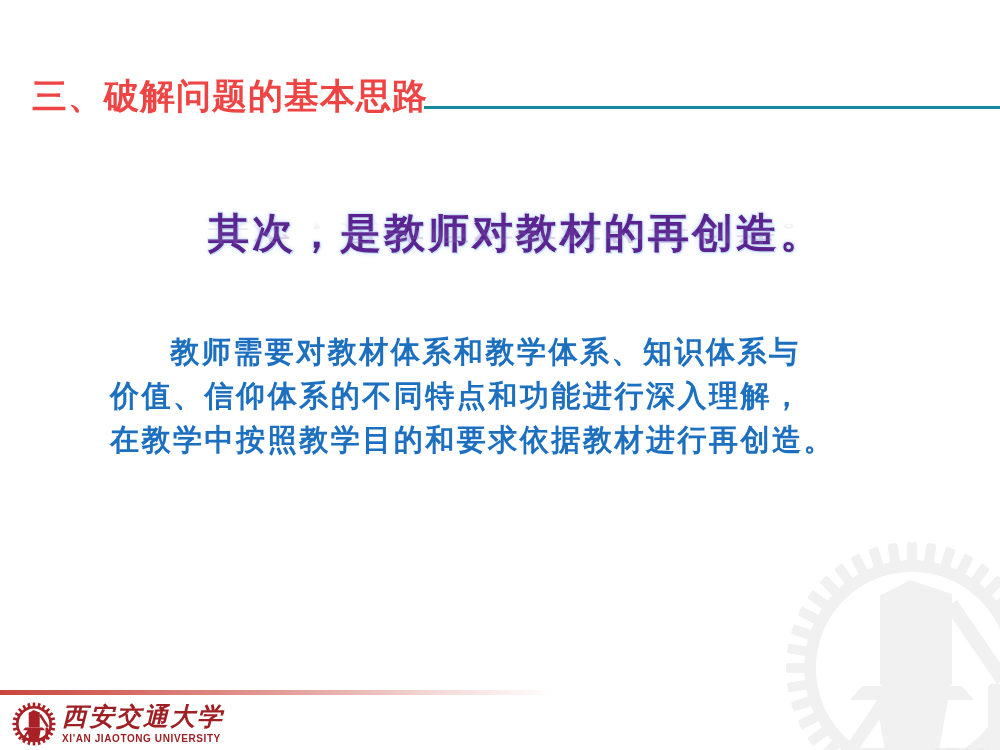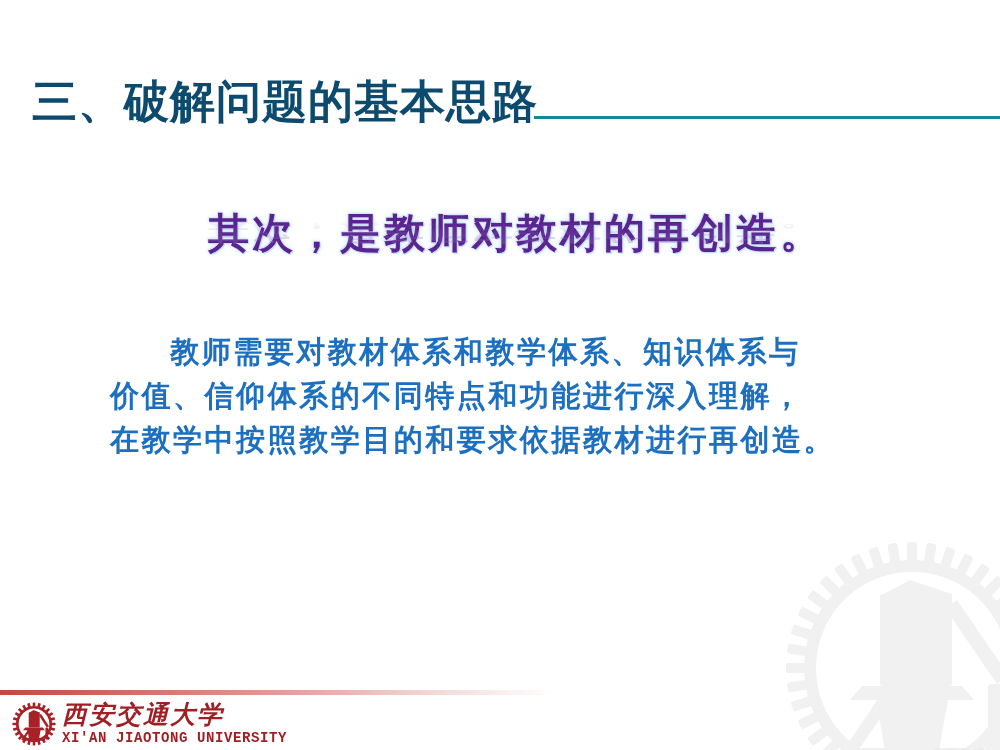--- a/index.html
+++ b/index.html
@@ -33,23 +33,23 @@
   .title-row {
     position: absolute;
     left: 32px;
     top: 78px;
     right: 0;
     display: flex;
     align-items: flex-end;
   }
   .title-text {
     font-family: "DejaVu Sans", "Liberation Sans", sans-serif;
-    font-size: 45px;
-    font-weight: bold;
-    color: #0c4a6e;
+    font-size: 35px;
+    font-weight: bold;
+    color: #ef4444;
     letter-spacing: 1px;
     line-height: 1.05;
     white-space: nowrap;
   }
   .title-rule {
     flex: 1 1 auto;
     height: 3px;
     background: #16889c;
     margin-bottom: 6px;
     margin-left: -4px;
@@ -148,22 +148,22 @@
   .logo-cn {
     font-family: "DejaVu Serif", "Liberation Serif", serif;
     font-size: 25px;
     font-weight: bold;
     font-style: italic;
     color: #9e2024;
     letter-spacing: 2px;
     line-height: 1.05;
   }
   .logo-en {
-    font-family: Liberation Mono, monospace;
-    font-size: 14px;
+    font-family: Liberation Sans, sans-serif;
+    font-size: 10px;
     font-weight: bold;
     color: #9e2024;
     letter-spacing: 0.6px;
     margin-top: 2px;
   }
 </style>
 </head>
 <body>
 
 <div id="slide">

